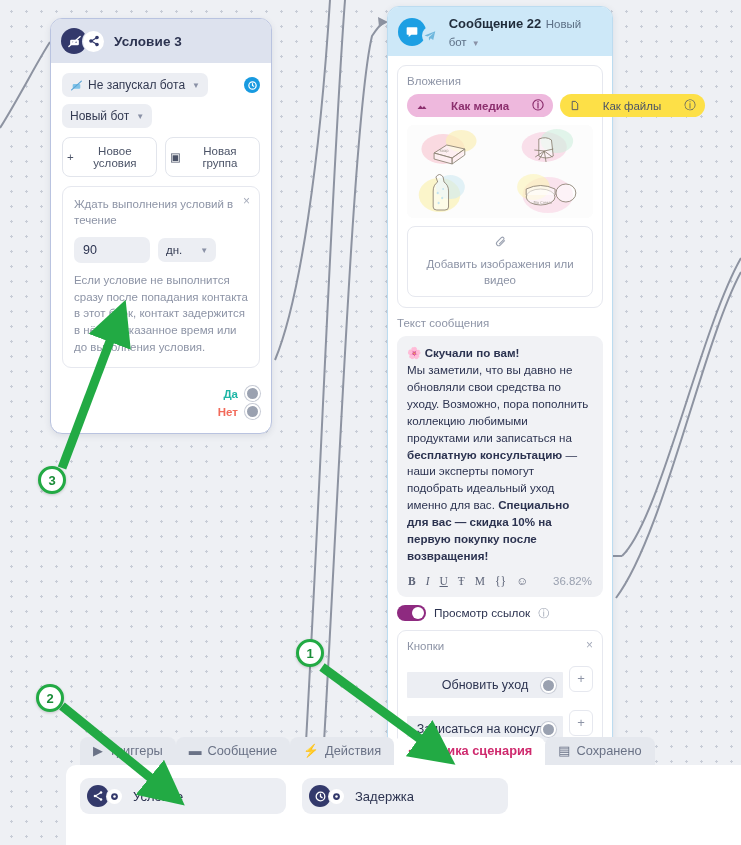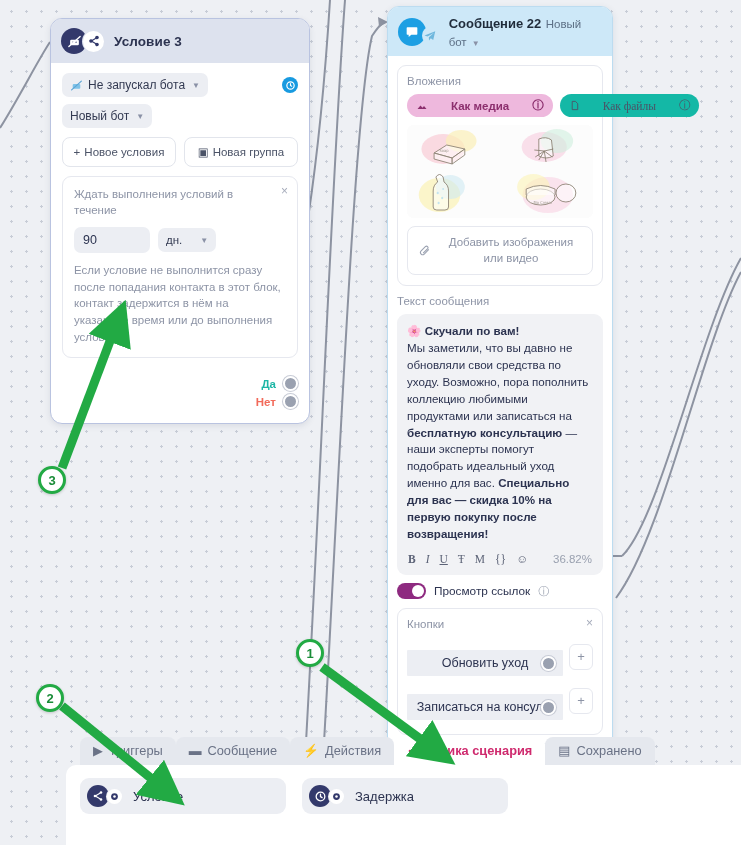--- a/index.html
+++ b/index.html
@@ -12,21 +12,21 @@
     position: relative;
     background-color: #eef0f4;
     background-image: radial-gradient(#c7ccd6 1px, transparent 1.1px);
     background-size: 15px 15px;
     background-position: 4px 4px;
   }
   .canvas-lines { position:absolute; inset:0; pointer-events:none; z-index:1; }
 
   
   .cond-node{
-    position:absolute; left:50px; top:18px; width:260px;
+    position:absolute; left:50px; top:18px; width:222px;
     background:#fff; border:1px solid #b9c3e0; border-radius:12px;
     box-shadow:0 2px 6px rgba(40,50,80,.10); z-index:5;
   }
   .cond-head{
     display:flex; align-items:center; gap:3px;
     background:#dde2ee; border-radius:11px 11px 0 0;
     padding:9px 10px; height:44px;
   }
   .ic-circle{
     width:26px;height:26px;border-radius:50%;
@@ -84,23 +84,23 @@
   .msg-htxt{ margin-left:7px; }
   .msg-title{ font-size:13px;font-weight:700;color:#1f2b3a;line-height:1.2; }
   .msg-sub{ font-size:11.5px;color:#5d7086;margin-top:1px; }
 
   .msg-body{ padding:9px 9px 10px; }
   .att-card{ border:1px solid #e6e8ef;border-radius:9px;padding:9px 9px 10px;margin-bottom:9px; }
   .sec-lab{ font-size:11.5px;color:#8d94a6;margin-bottom:7px; }
   .tag-row{ display:flex;gap:7px;margin-bottom:8px; }
   .tag{ display:inline-flex;align-items:center;gap:23px;border-radius:14px;padding:4px 9px;font-size:11.5px;white-space:nowrap; }
   .tag-on{ background:#eeb8dd; color:#8c2f6e; font-weight:600; }
-  .tag-off{ background:#14b8a6;color:#4b5367;font-family:Liberation Serif, serif; }
+  .tag-off{ background:#fde047;color:#4b5367; }
   .thumbs{ position:relative;height:93px;border-radius:7px;overflow:hidden;background:#fbfbfb;margin-bottom:8px; }
-  .add-media{ border:1px solid #e6e8ef;border-radius:8px;padding:8px 10px;display:flex;align-items:center;gap:9px; }
+  .add-media{ border:1px solid #e6e8ef;border-radius:8px;padding:8px 10px;display:flex;align-items:center;gap:9px;flex-direction:column; }
   .add-media-t{ font-size:11.5px;color:#8d94a6;text-align:center;flex:1;line-height:1.35; }
 
   .text-area{ background:#f1f2f5;border-radius:9px;padding:9px 10px 4px;margin-bottom:8px; }
   .mtext{ font-size:11.6px;color:#2c3350;line-height:1.46; }
   .mtext b{ font-weight:700; }
   .fmt-bar{ display:flex;align-items:center;gap:10px;padding:7px 1px 6px;margin-top:3px; }
   .fmt-ic{ font-size:11.5px;color:#5c6377;font-family:"Liberation Serif",serif; }
   .pct{ margin-left:auto;font-size:11.5px;color:#9aa1b0; }
 
   .tog-row{ display:flex;align-items:center;gap:8px;margin-bottom:9px; }

